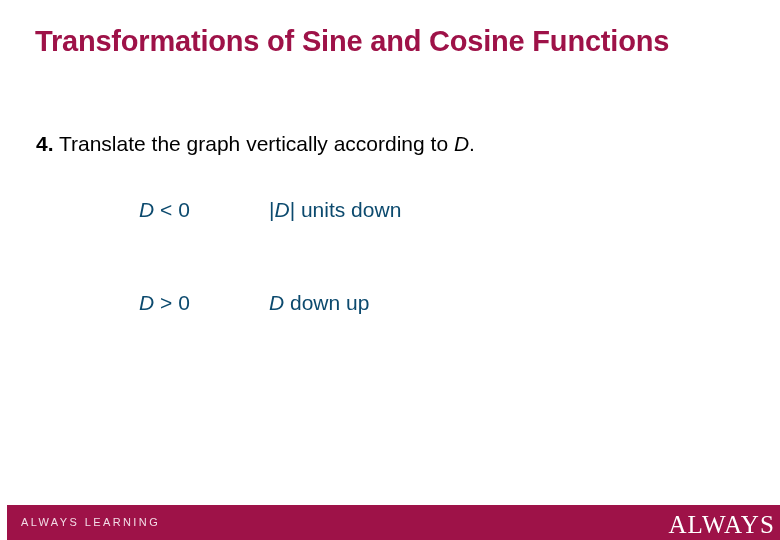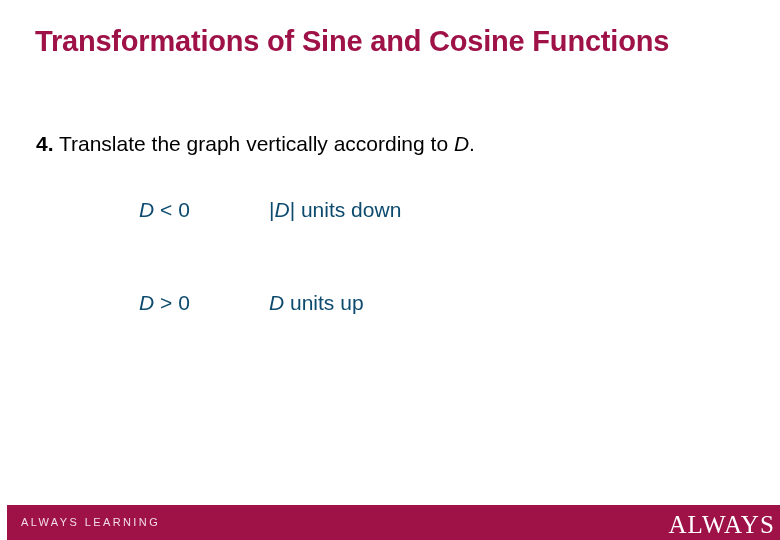--- a/index.html
+++ b/index.html
@@ -137,21 +137,21 @@
       </div>
       <div class="rule-desc"><span>|</span><span class="var">D</span><span>| units down</span></div>
     </div>
 
     <div class="rule-row">
       <div class="rule-cond">
         <span class="var">D</span>
         <span>&gt;</span>
         <span>0</span>
       </div>
-      <div class="rule-desc"><span></span><span class="var">D</span><span> units up</span></div>
+      <div class="rule-desc"><span></span><span class="var">D</span><span> down up</span></div>
     </div>
 
   </div>
 
   <div class="footer-bar">
     <div class="footer-tagline">ALWAYS LEARNING</div>
     <div class="footer-logo">ALWAYS</div>
   </div>
 
 </div>

